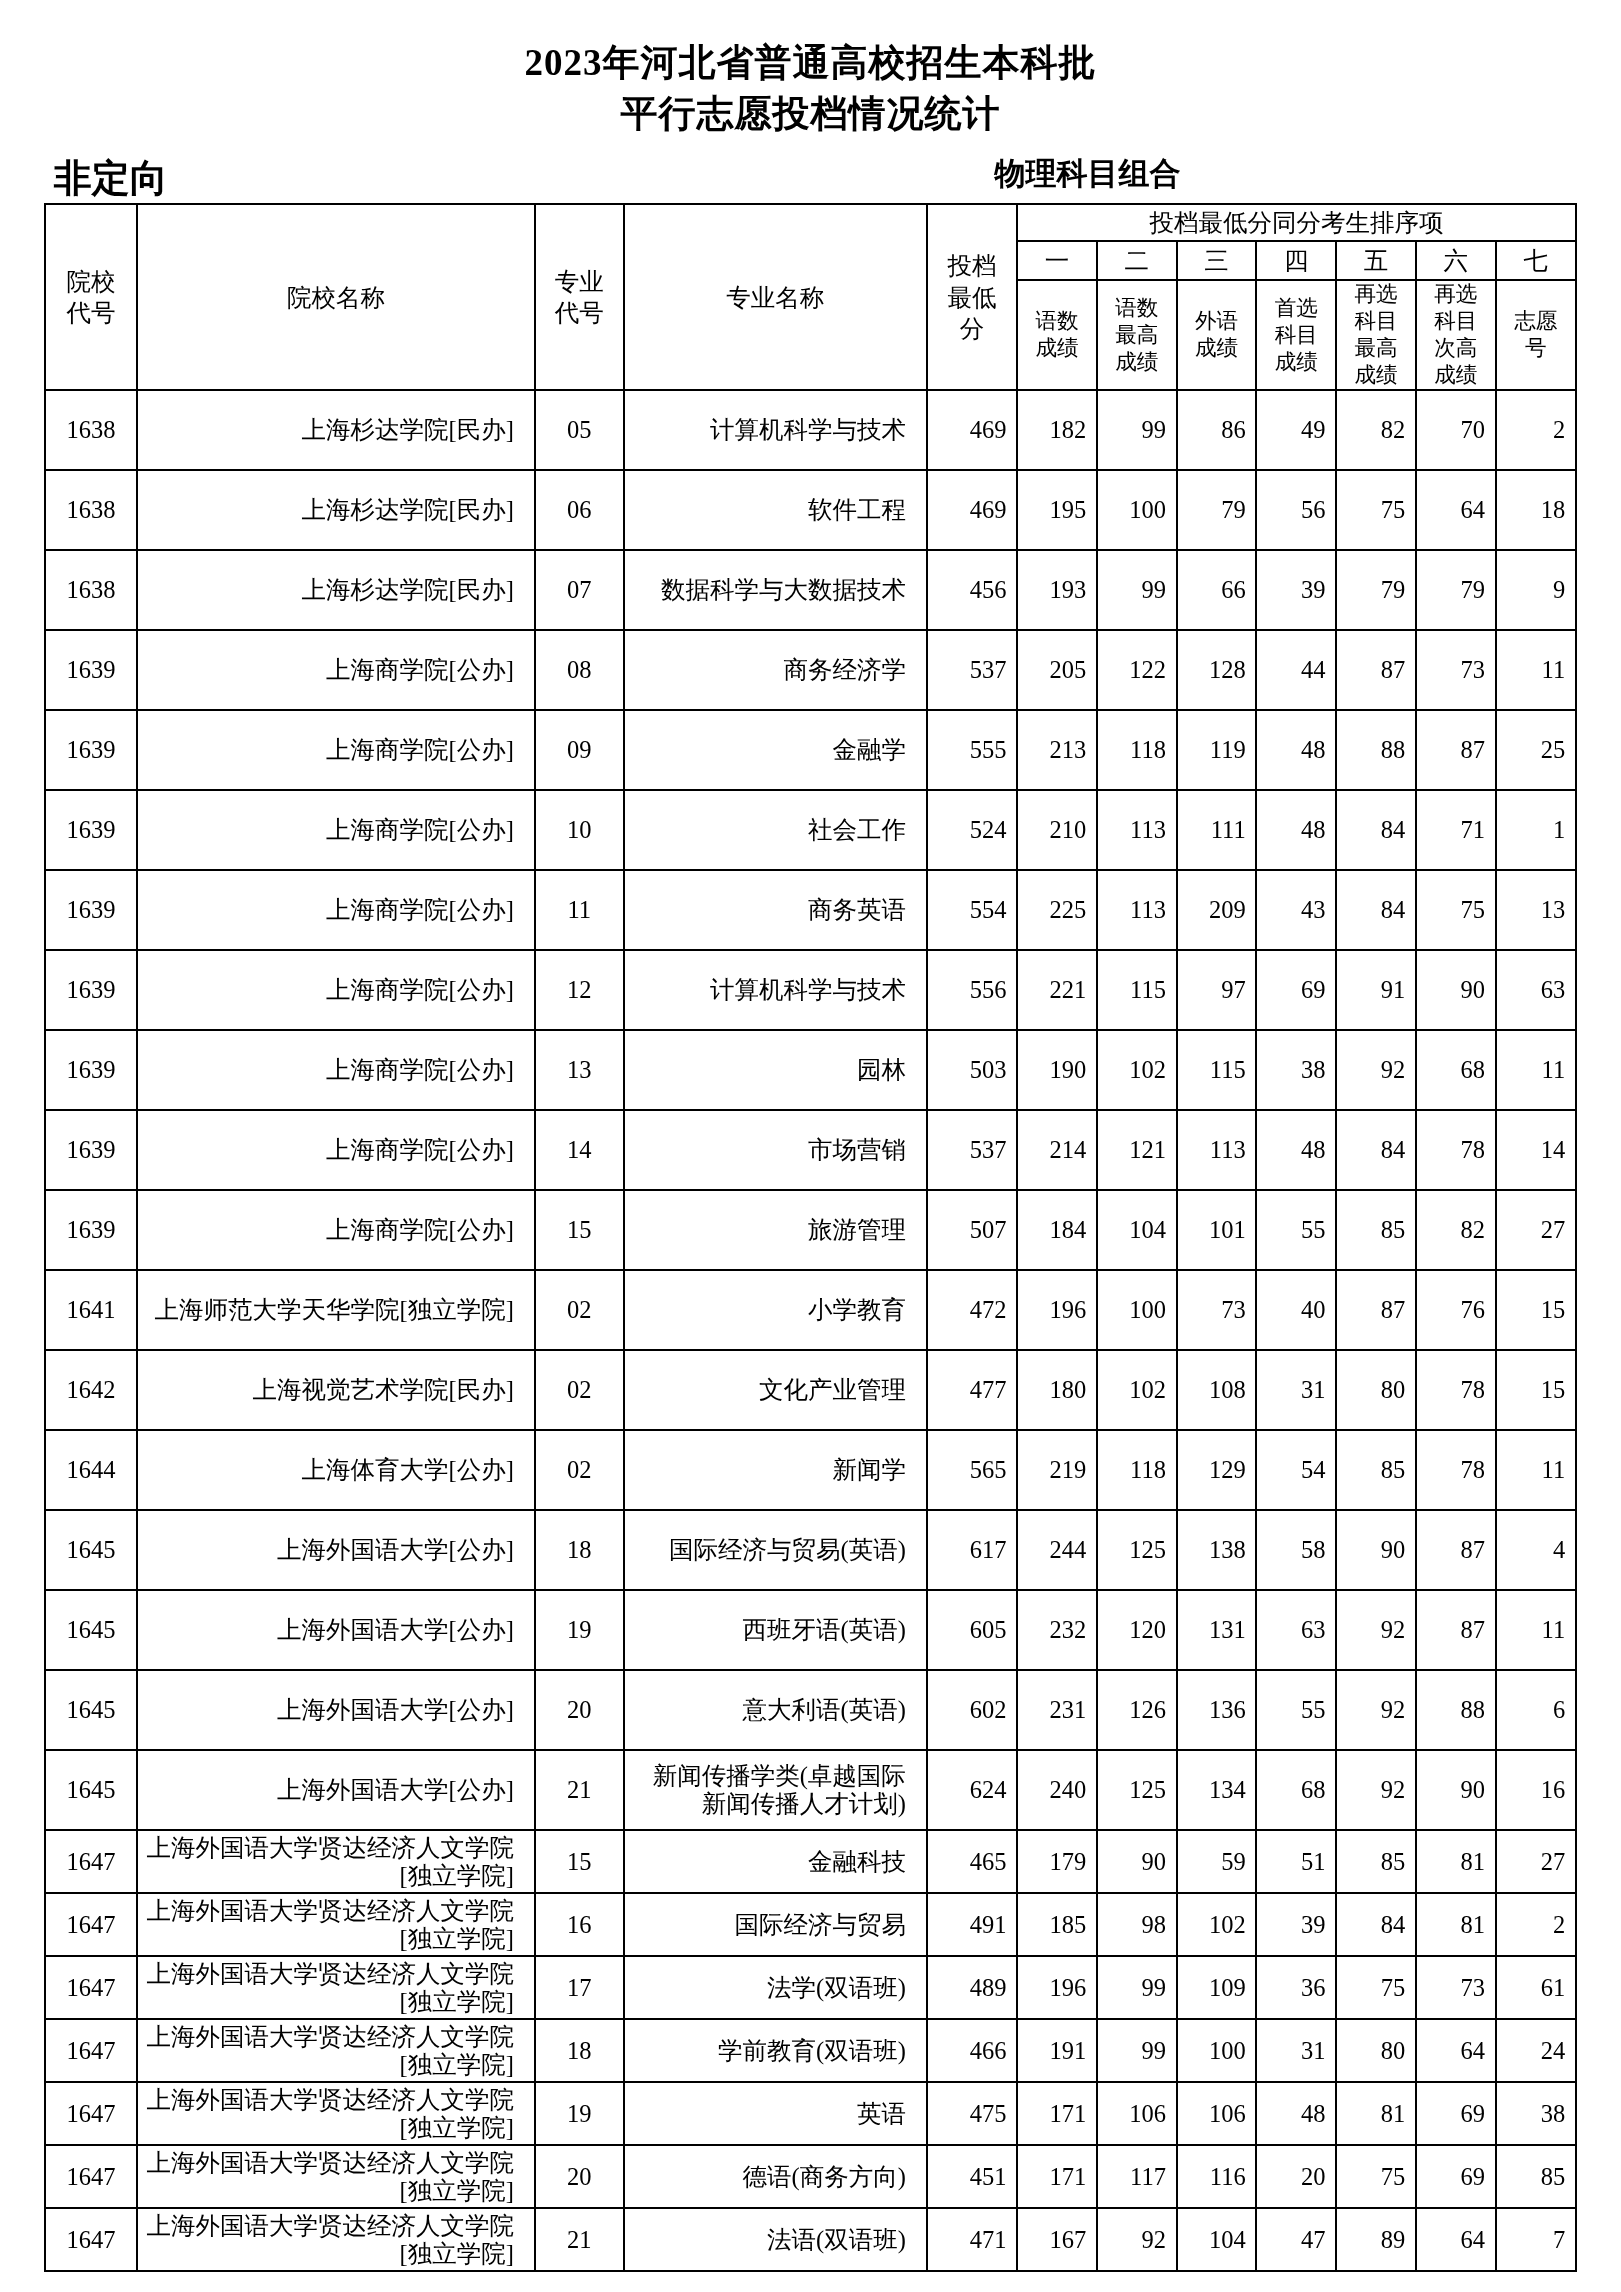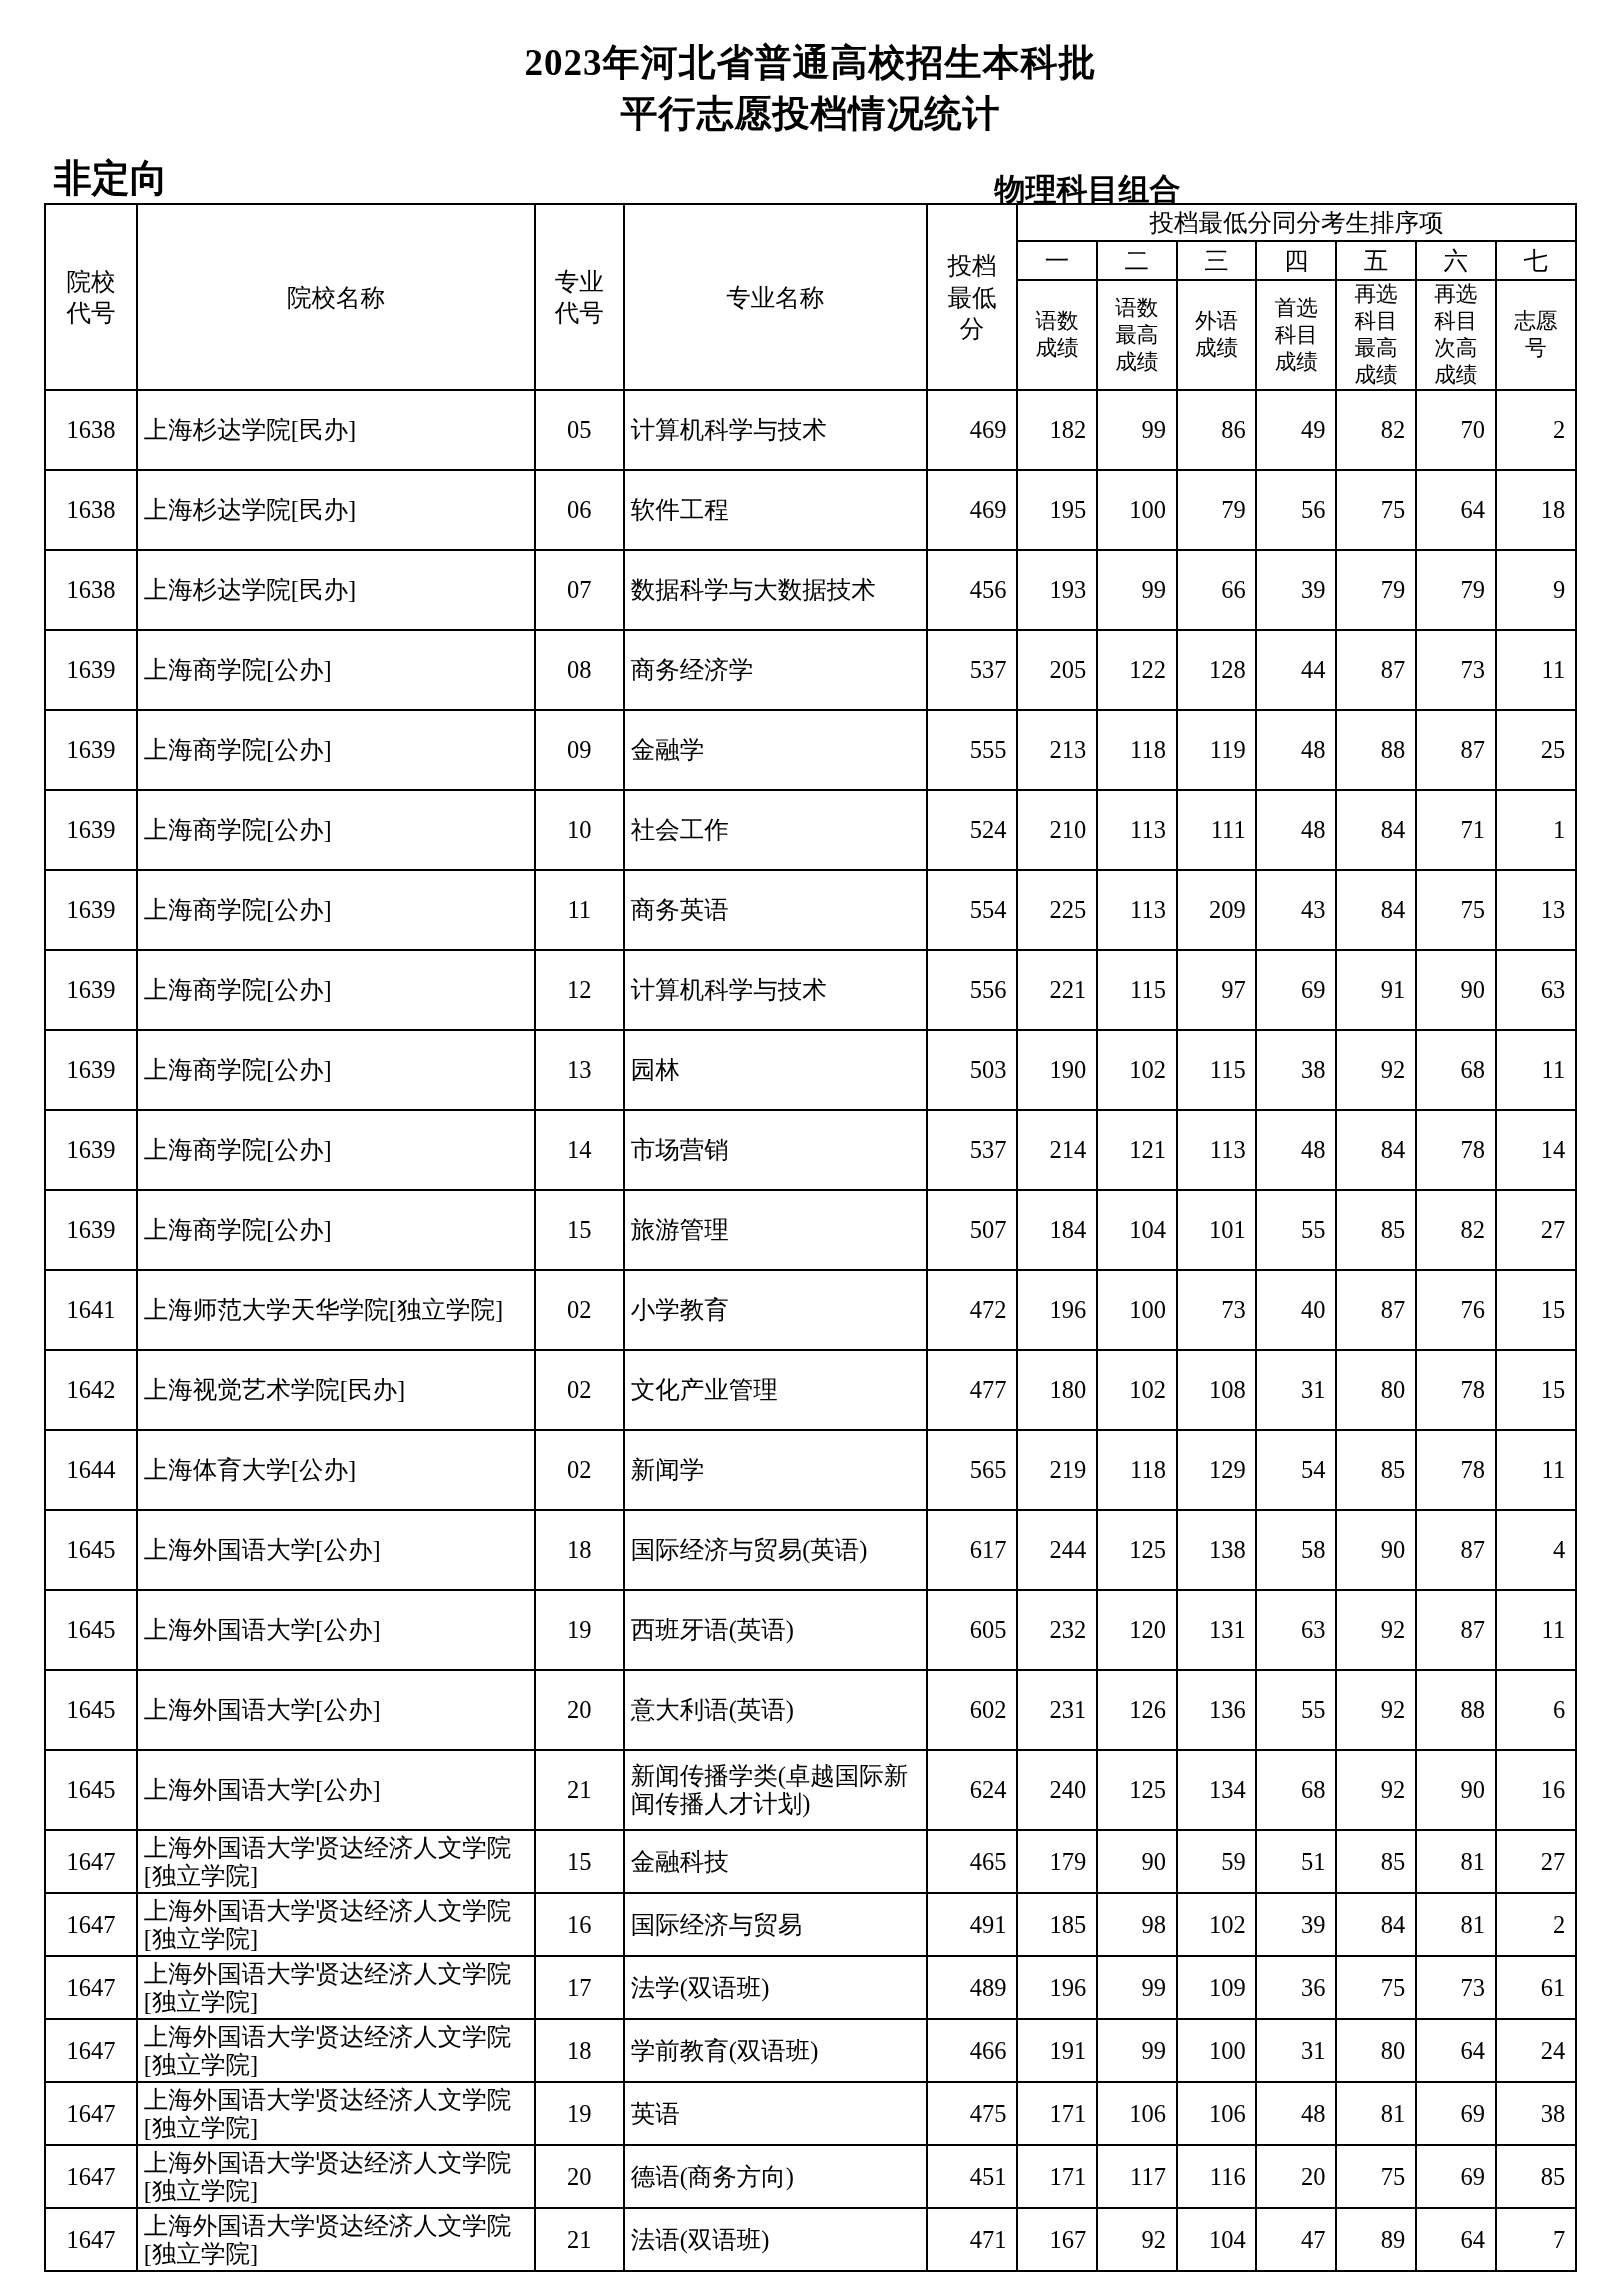--- a/index.html
+++ b/index.html
@@ -34,21 +34,20 @@
     top: 0;
     font-size: 38px;
     font-weight: bold;
   }
   .right-label {
     position: absolute;
     left: 62%;
     top: 0;
     font-size: 31px;
     font-weight: bold;
-    margin-top: 16px;
   }
   table.main {
     width: 100%;
     border-collapse: collapse;
     table-layout: fixed;
     margin-top: 9.8px;
   }
   table.main th, table.main td {
     border: 2px solid #000;
     font-weight: normal;
@@ -61,21 +60,21 @@
   tr.nums th { height: 39px; font-size: 24.5px; }
   tr.labels th {
     height: 94px;
     font-size: 21.6px;
     line-height: 1.25;
     padding: 0 11.8px;
   }
   th.narrow2 { padding: 0 17.6px; }
   tbody td { height: 80px; line-height: 1.15; }
   tr.compact td { height: 63px; }
-  td.left  { text-align: left;  padding-left: 5.9px;  padding-right: 5px; margin-left: 21px; }
+  td.left  { text-align: right;  padding-left: 5.9px;  padding-right: 20px; margin-left: 21px; }
   td.center{ text-align: center; }
   td.right { text-align: right; padding-right: 9.8px; }
 </style>
 </head>
 <body>
 
 <div class="page">
 
   <div class="title">2023年河北省普通高校招生本科批</div>
   <div class="title">平行志愿投档情况统计</div>

